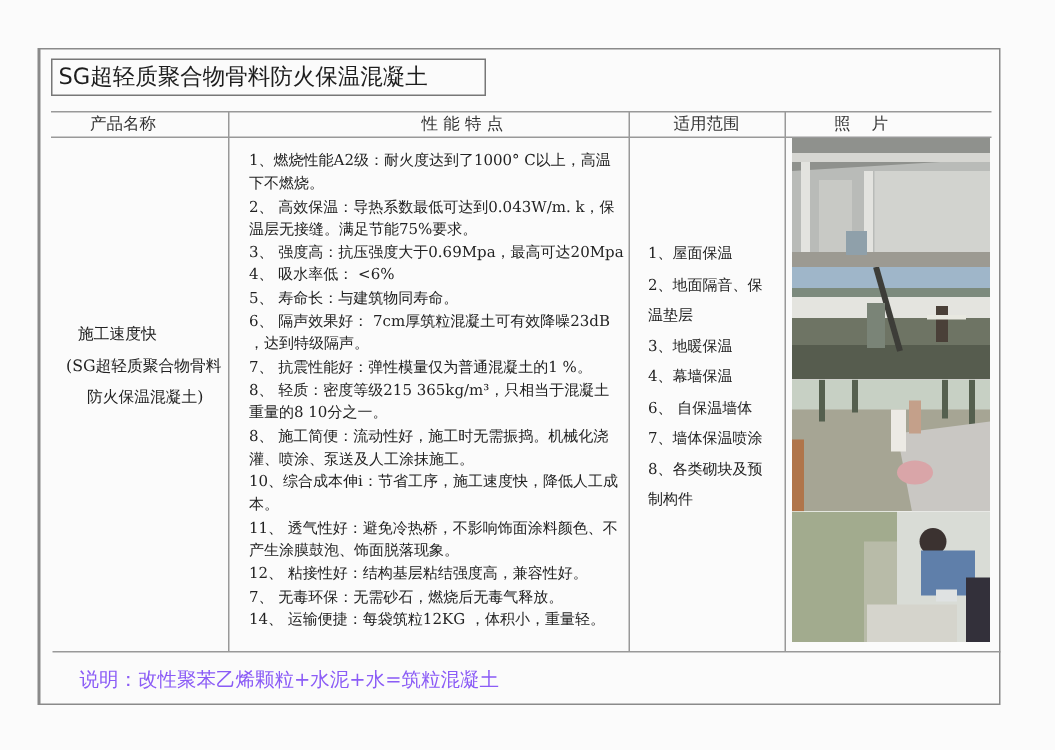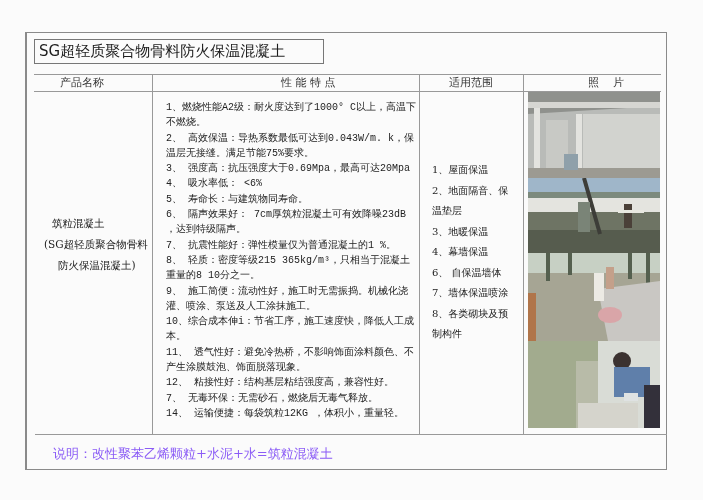--- a/index.html
+++ b/index.html
@@ -49,21 +49,20 @@
       color: #222;
     }
     .col-name div { white-space: nowrap; }
     .features {
       position: absolute;
       left: 166px; top: 100px;
       width: 250px;
       font-size: 10px;
       line-height: 15.3px;
       color: #222;
-      font-family: Liberation Mono, monospace;
     }
     .features div { white-space: normal; }
     .scope {
       position: absolute;
       left: 432px; top: 160px;
       width: 86px;
       font-size: 10px;
       line-height: 20.5px;
       color: #222;
     }
@@ -95,38 +94,38 @@
 <div class="hline" style="left:34px; top:74px; width:627px;"></div>
 <div class="hline" style="left:34px; top:91px; width:627px;"></div>
 <div class="hline" style="left:35px; top:434px; width:632px;"></div>
 <div class="vline" style="left:152px; top:74px; height:360px;"></div>
 <div class="vline" style="left:419px; top:74px; height:360px;"></div>
 <div class="vline" style="left:523px; top:74px; height:360px;"></div>
 
 <div class="hdr" style="left:48px;margin-left:12px;">产品名称</div>
 <div class="hdr" style="left:281px;">性 能 特 点</div>
 <div class="hdr" style="left:449px;">适用范围</div>
-<div class="hdr" style="left:588px; white-space:pre;">照    片</div>
+<div class="hdr" style="left:556px; white-space:pre;">照    片</div>
 
 <div class="col-name">
-  <div style="padding-left:8px;">筑粒混凝土</div>
+  <div style="padding-left:8px;">施工速度快</div>
   <div>(SG超轻质聚合物骨料</div>
   <div style="padding-left:2px;text-align:center;">防火保温混凝土)</div>
 </div>
 
 <div class="features">
   <div>1、燃烧性能A2级：耐火度达到了1000° C以上，高温下不燃烧。</div>
   <div>2、 高效保温：导热系数最低可达到0.043W/m. k，保温层无接缝。满足节能75%要求。</div>
   <div>3、 强度高：抗压强度大于0.69Mpa，最高可达20Mpa</div>
   <div>4、 吸水率低： &lt;6%</div>
   <div>5、 寿命长：与建筑物同寿命。</div>
   <div>6、 隔声效果好：  7cm厚筑粒混凝土可有效降噪23dB ，达到特级隔声。</div>
   <div>7、 抗震性能好：弹性模量仅为普通混凝土的1 %。</div>
   <div>8、 轻质：密度等级215  365kg/m³，只相当于混凝土重量的8  10分之一。</div>
-  <div>9、 施工简便：流动性好，施工时无需振捣。机械化浇灌、喷涂、泵送及人工涂抹施工。</div>
+  <div>8、 施工简便：流动性好，施工时无需振捣。机械化浇灌、喷涂、泵送及人工涂抹施工。</div>
   <div>10、综合成本伸i：节省工序，施工速度快，降低人工成本。</div>
   <div>11、      透气性好：避免冷热桥，不影响饰面涂料颜色、不产生涂膜鼓泡、饰面脱落现象。</div>
   <div>12、 粘接性好：结构基层粘结强度高，兼容性好。</div>
   <div>7、 无毒环保：无需砂石，燃烧后无毒气释放。</div>
   <div>14、 运输便捷：每袋筑粒12KG ，体积小，重量轻。</div>
 </div>
 
 <div class="scope">
   <div>1、屋面保温</div>
   <div>2、地面隔音、保温垫层</div>

